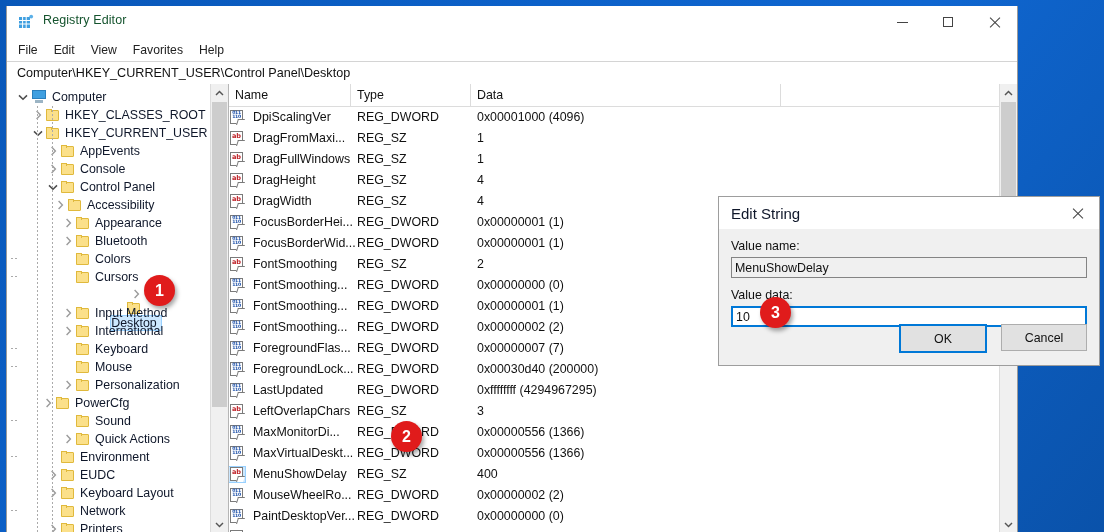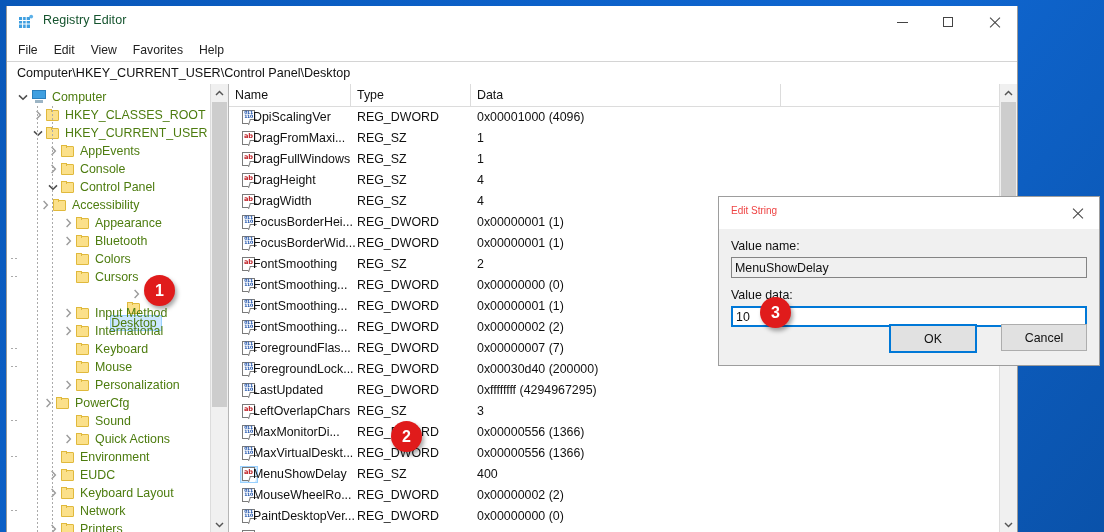--- a/index.html
+++ b/index.html
@@ -41,21 +41,21 @@
   .addrtext{font-size:12.6px;color:#111;font-family:"Liberation Sans", sans-serif;}
 
   
   .panes{position:absolute;left:0;top:78px;right:0;bottom:0;display:flex;}
   #treepane{position:relative;width:222px;background:#fff;border-right:1px solid #b5b5b5;
     box-sizing:border-box;overflow:hidden;}
   #listpane{position:relative;flex:1;background:#fff;overflow:hidden;}
 
   
   .tree{position:absolute;left:0;top:4px;width:205px;}
-  .trow{height:18px;display:flex;align-items:center;font-size:12.4px;color:#4d7c0f;
+  .trow{height:18px;display:flex;align-items:center;font-size:12.4px;color:#0f172a;
     white-space:nowrap;cursor:default;position:relative;}
   .twist{width:16px;height:16px;flex:0 0 16px;display:flex;align-items:center;justify-content:center;}
   .twist svg{display:block;}
   .folder{width:14px;height:12px;flex:0 0 14px;margin-right:5px;position:relative;}
   .folder:before{content:"";position:absolute;left:0;top:1px;width:13px;height:11px;
     background:#fbe08a;border:1px solid #e0b93c;box-sizing:border-box;border-radius:0 1px 1px 0;}
   .folder:after{content:"";position:absolute;left:0;top:0px;width:6px;height:3px;
     background:#fbe08a;border:1px solid #e0b93c;border-bottom:none;box-sizing:border-box;}
   .pcicon{width:16px;height:14px;flex:0 0 16px;margin-right:5px;position:relative;}
   .pcicon:before{content:"";position:absolute;left:1px;top:0;width:14px;height:9px;
@@ -76,52 +76,52 @@
   .sthumb{position:absolute;left:1px;width:15px;background:#cdcdcd;}
 
   
   .lheader{position:absolute;left:0;top:0;right:17px;height:22px;background:#fff;
     border-bottom:1px solid #dcdcdc;}
   .lhcell{position:absolute;top:0;height:22px;display:flex;align-items:center;
     font-size:12.4px;color:#111;padding-left:6px;box-sizing:border-box;
     border-right:1px solid #dcdcdc;}
   .lrows{position:absolute;left:0;top:23px;right:17px;bottom:0;}
   .lrow{height:21px;position:relative;font-size:12.4px;color:#111;white-space:nowrap;}
-  .licon{position:absolute;left:12px;top:3px;width:16px;height:15px;}
+  .licon{position:absolute;left:0;top:3px;width:16px;height:15px;}
   .lname{position:absolute;left:24px;top:3px;}
   .ltype{position:absolute;left:128px;top:3px;}
   .ldata{position:absolute;left:248px;top:3px;}
   .lrow.sel .licon{background:#cce8ff;outline:1px solid #99d1ff;}
 
   
   .vi{position:relative;width:16px;height:15px;}
   .vi .page{position:absolute;left:1px;top:0;width:13px;height:14px;background:#fff;
     border:1px solid #7a7a7a;box-sizing:border-box;}
   .vi .fold{position:absolute;left:8px;bottom:0;width:6px;height:5px;background:#fff;
     border-left:1px solid #7a7a7a;border-top:1px solid #7a7a7a;transform:skewX(-18deg);}
   .vi .txt{position:absolute;left:2px;top:1px;width:11px;height:8px;font-size:6.6px;
     line-height:8px;text-align:center;font-family:"DejaVu Sans", sans-serif;font-weight:bold;}
   .vi.sz .txt{color:#c1272d;}
   .vi.dw .txt{color:#1b4fa8;font-size:4.6px;line-height:4.2px;letter-spacing:-.3px;}
 
   
   #dlg{position:absolute;left:718px;top:196px;width:380px;height:168px;
     background:#f0f0f0;border:1px solid #9d9d9d;box-shadow:0 0 0 0 rgba(0,0,0,0);}
   .dlgbar{height:32px;position:relative;background:#fff;}
-  .dlgtitle{position:absolute;left:12px;top:8px;font-size:10px;color:#ef4444;}
+  .dlgtitle{position:absolute;left:12px;top:8px;font-size:15px;color:#0f172a;}
   .dlgclose{position:absolute;right:0;top:0;width:44px;height:32px;
     display:flex;align-items:center;justify-content:center;}
   .dlgbody{padding:10px 12px 0 12px;}
   .dlabel{font-size:12.4px;color:#111;margin-bottom:4px;}
   .dinput{width:100%;height:21px;box-sizing:border-box;border:1px solid #848484;
     background:#f0f0f0;font-size:12.4px;color:#111;padding:0 3px;
     font-family:"Liberation Sans", sans-serif;}
   .dinput.active{background:#fff;border:2px solid #0078d7;}
   .dspacer{height:10px;}
-  .dbtns{position:absolute;right:12px;bottom:12px;display:flex;gap:24px;}
+  .dbtns{position:absolute;right:12px;bottom:12px;display:flex;gap:14px;}
   .dbtn{width:84px;height:25px;font-size:12.4px;border:1px solid #adadad;background:#e1e1e1;
     display:flex;align-items:center;justify-content:center;color:#111;
     font-family:"Liberation Sans", sans-serif;}
   .dbtn.default{border:2px solid #0078d7;background:#e1e1e1;}
 
   
   .badge{position:absolute;width:31px;height:31px;border-radius:50%;background:#e01b1b;
     color:#fff;font-size:16px;font-weight:bold;display:flex;align-items:center;justify-content:center;
     box-shadow:2px 3px 4px rgba(0,0,0,.35);font-family:"Liberation Sans", sans-serif;z-index:50;}
 </style>
@@ -215,21 +215,21 @@
           </div>
           <div class="trow" style="padding-left: 38px;">
             <div class="twist">
               <svg width="10" height="7" viewBox="0 0 10 7">
                 <path d="M1 1.4L5 5.3L9 1.4" stroke="#4d4d4d" stroke-width="1.5" fill="none"></path>
               </svg>
             </div>
             <div class="folder"></div>
             <span class="tlabel">Control Panel</span>
           </div>
-          <div class="trow" style="padding-left: 30px;">
+          <div class="trow" style="padding-left: 45px;">
             <div class="twist">
               <svg width="7" height="10" viewBox="0 0 7 10">
                 <path d="M1.6 1L5.4 5L1.6 9" stroke="#9b9b9b" stroke-width="1.4" fill="none"></path>
               </svg>
             </div>
             <div class="folder"></div>
             <span class="tlabel">Accessibility</span>
           </div>
           <div class="trow" style="padding-left: 53px;">
             <div class="twist">

